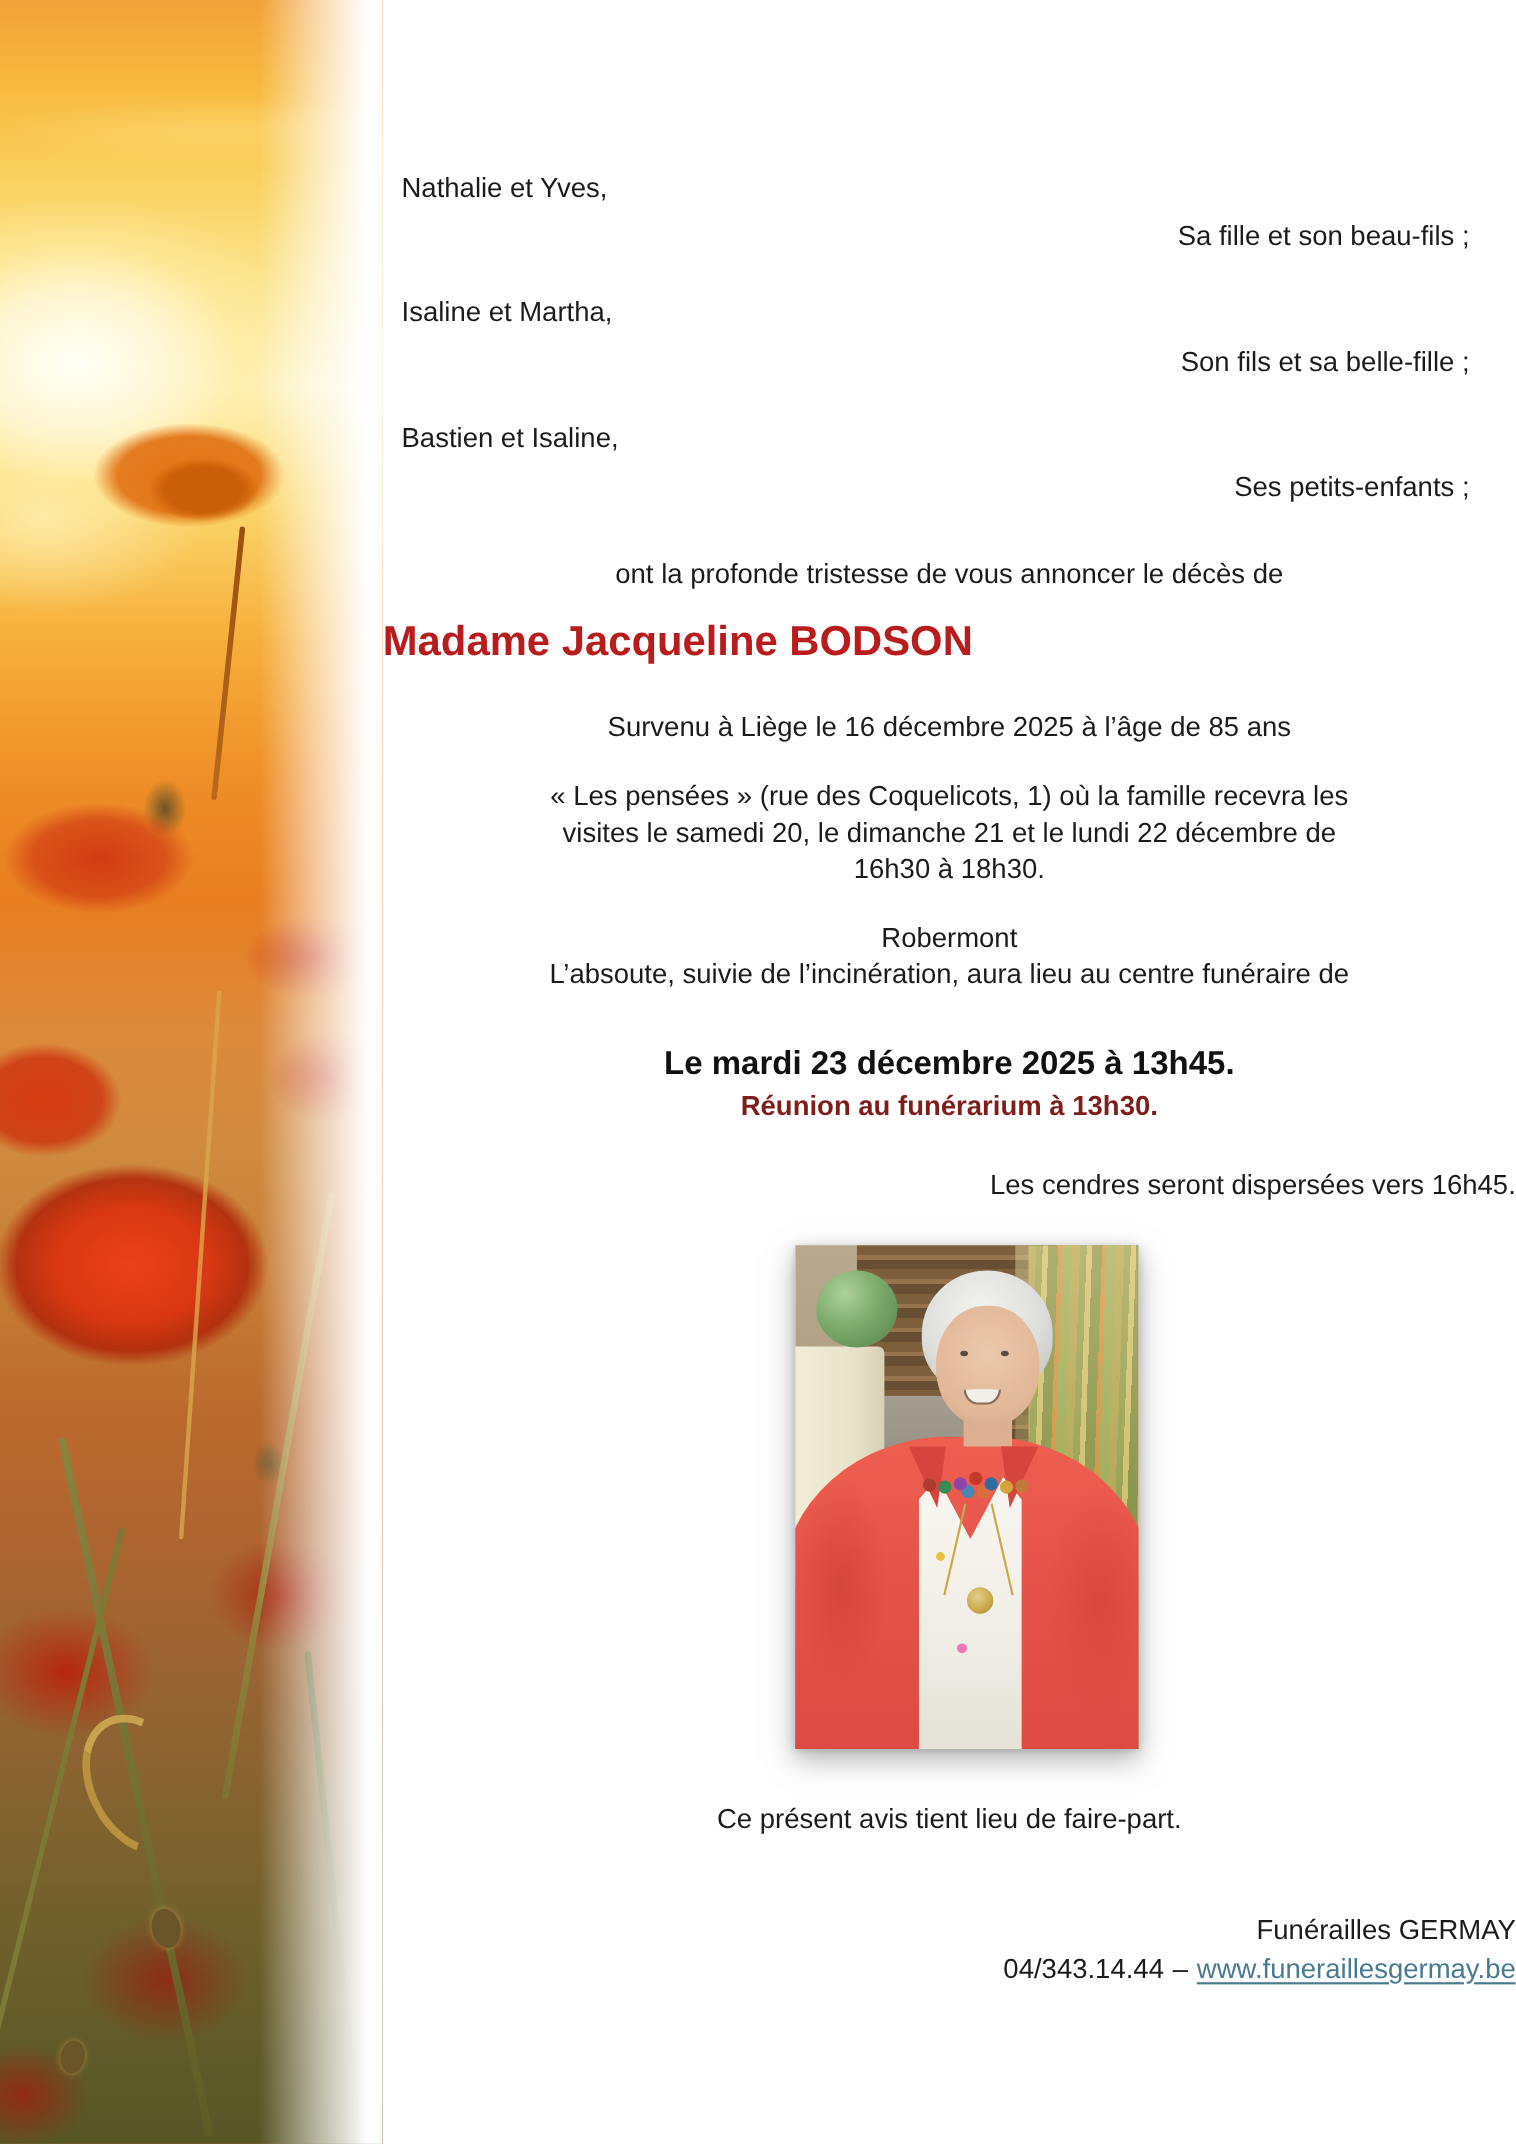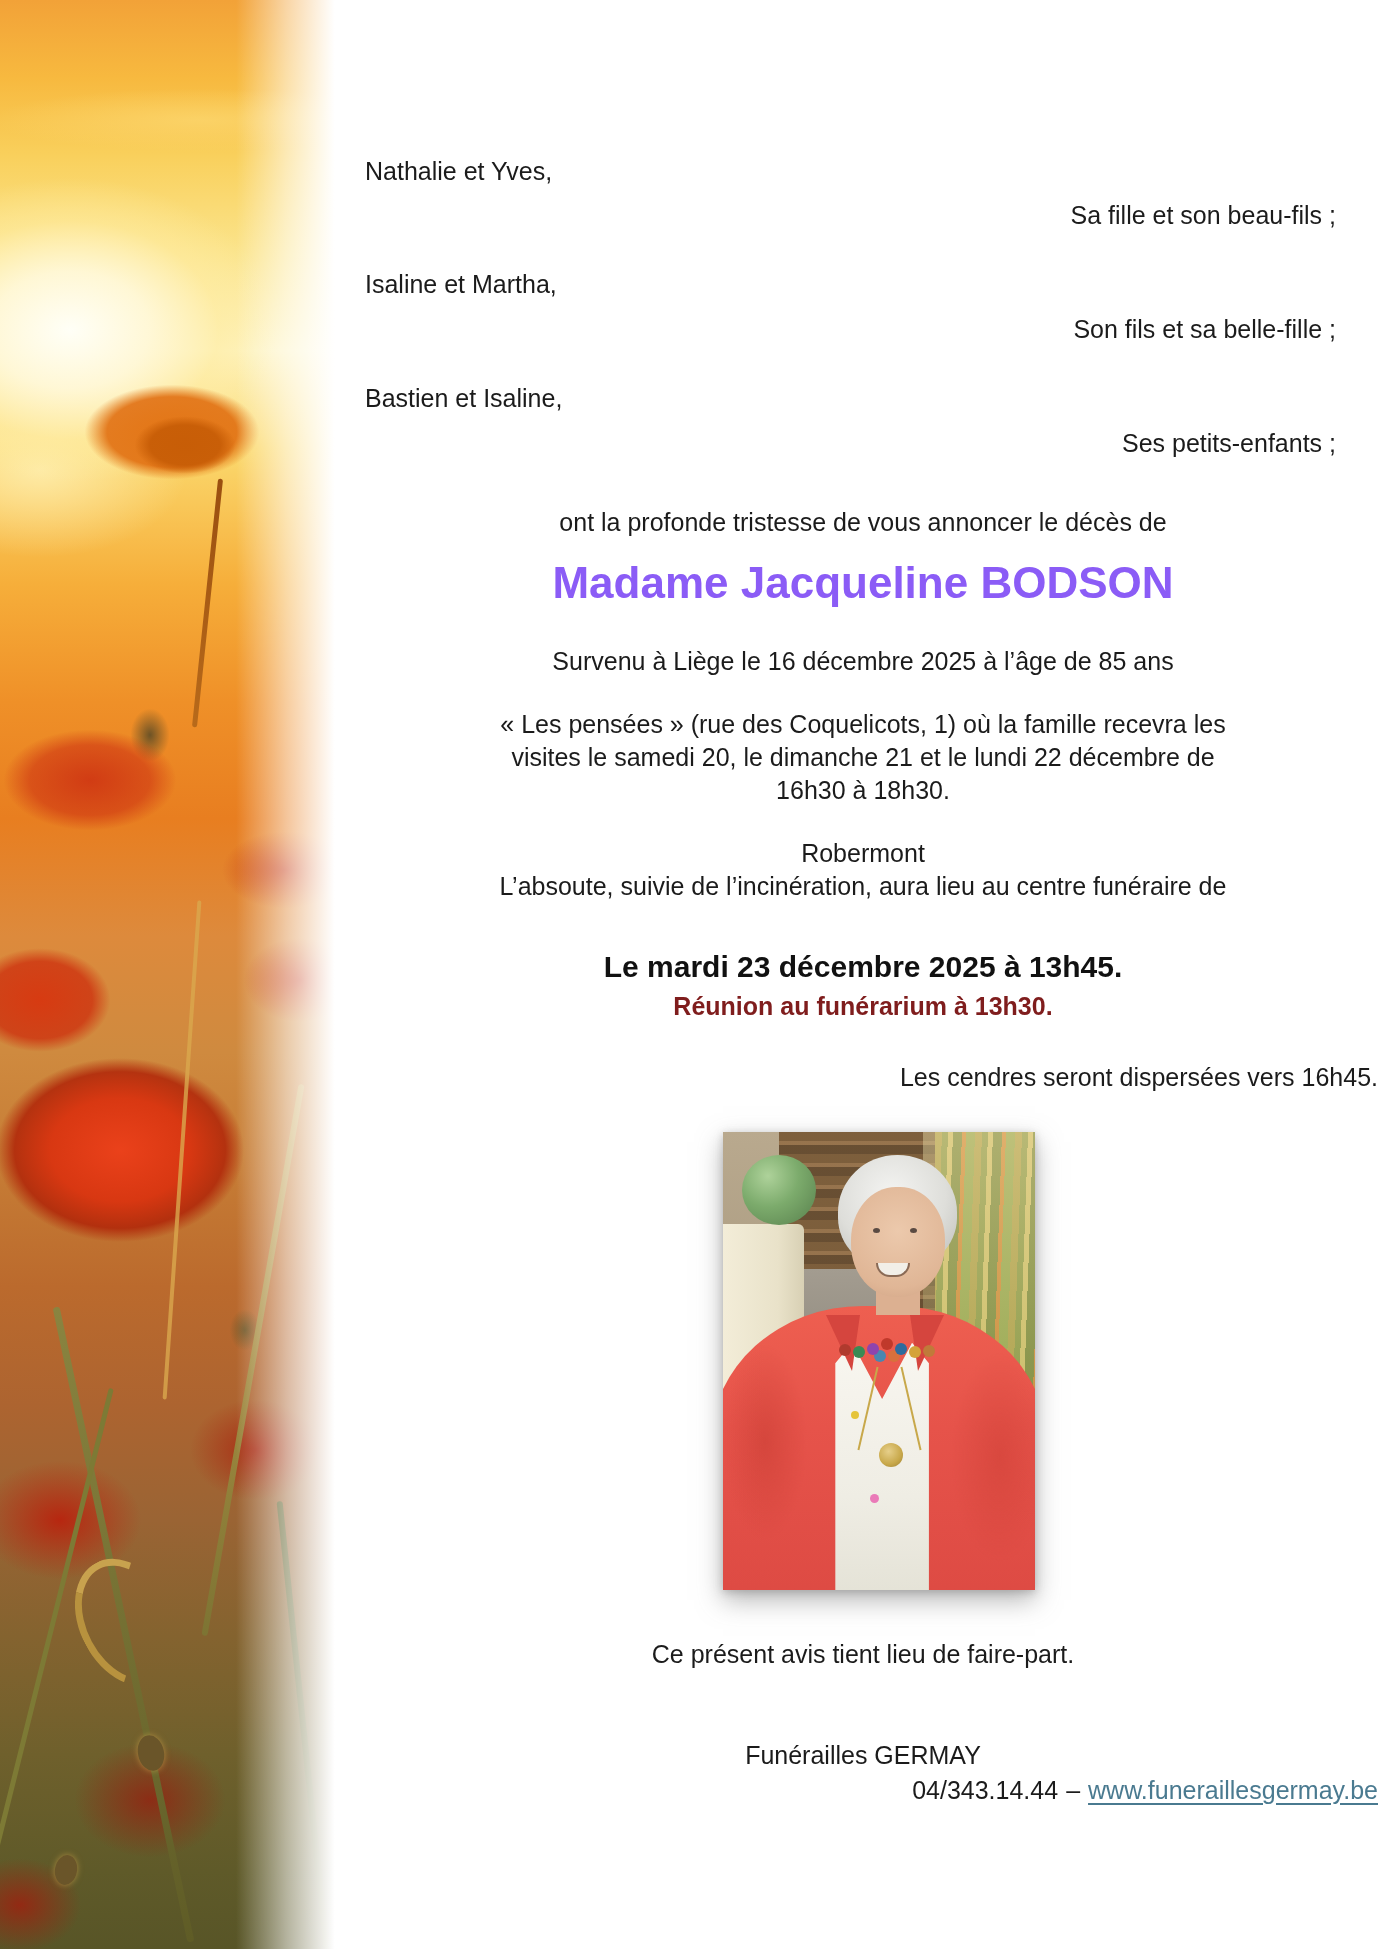--- a/index.html
+++ b/index.html
@@ -57,31 +57,31 @@
   .strip-fade { position:absolute; right:0; top:0; width:112px; height:100%;
     background:linear-gradient(to right, rgba(255,255,255,0) 0%, rgba(255,255,255,0.55) 45%, #ffffff 88%); }
 
   
   .content { position:absolute; left:348px; top:10px; width:1030px; padding-top:145px;
     font-size:25px; line-height:33px; }
   .row-names { padding-left:17px; text-align:left; }
   .row-rel { text-align:right; padding-right:42px; }
   .mt11 { margin-top:11px; } .mt12 { margin-top:12px; } .mt36 { margin-top:36px; }
   .announce { text-align:center; margin-top:46px; }
-  .deceased-name { text-align:center; margin-top:22px; font-size:44px; font-weight:bold; line-height:44px; color:#8b5cf6; }
+  .deceased-name { margin-top:22px; font-size:38px; font-weight:bold; line-height:44px; color:#b91c1c; }
   .survenu { text-align:center; margin-top:40px; }
   .repose { text-align:center; margin-top:30px; }
   .repose span { display:block; }
   .absoute { text-align:center; margin-top:30px; }
   .absoute span { display:block; }
   .date-line { text-align:center; margin-top:44px; font-weight:bold; font-size:30px; line-height:40px; color:#111111; }
   .reunion-line { text-align:center; margin-top:3px; font-weight:bold; color:#7f1d1d; }
   .cendres { text-align:right; margin-top:38px; }
   .avis { text-align:center; margin-top:48px; }
-  .funeral-name { text-align:center; margin-top:68px; }
+  .funeral-name { text-align:right; margin-top:68px; }
   .contact { text-align:right; margin-top:2px; }
   .contact .sep { margin:0 8px; }
   .contact a { color:#4a7a90; text-decoration:underline; text-underline-offset:4px; }
 
   
   .photo-wrap { margin-top:38px; display:flex; justify-content:center; }
   .photo { position:relative; width:312px; height:458px; overflow:hidden; transform:translateX(16px);
     background:linear-gradient(180deg,#b9a98e 0%, #a99a80 45%, #8e8672 100%);
     box-shadow:0 10px 24px rgba(110,110,110,0.5), 0 2px 8px rgba(130,130,130,0.4); }
   .ph-slats { position:absolute; left:18%; top:0; width:58%; height:52%;

